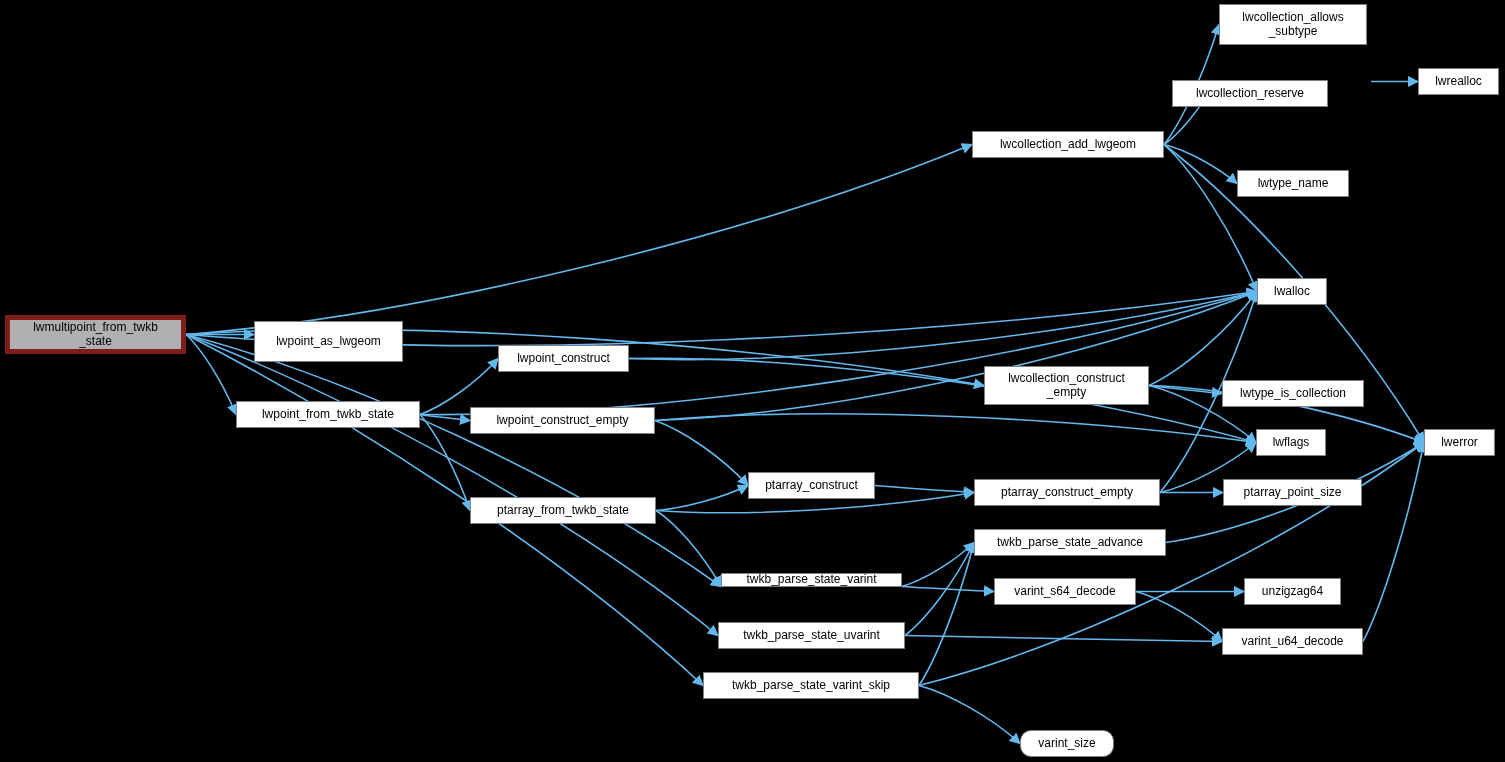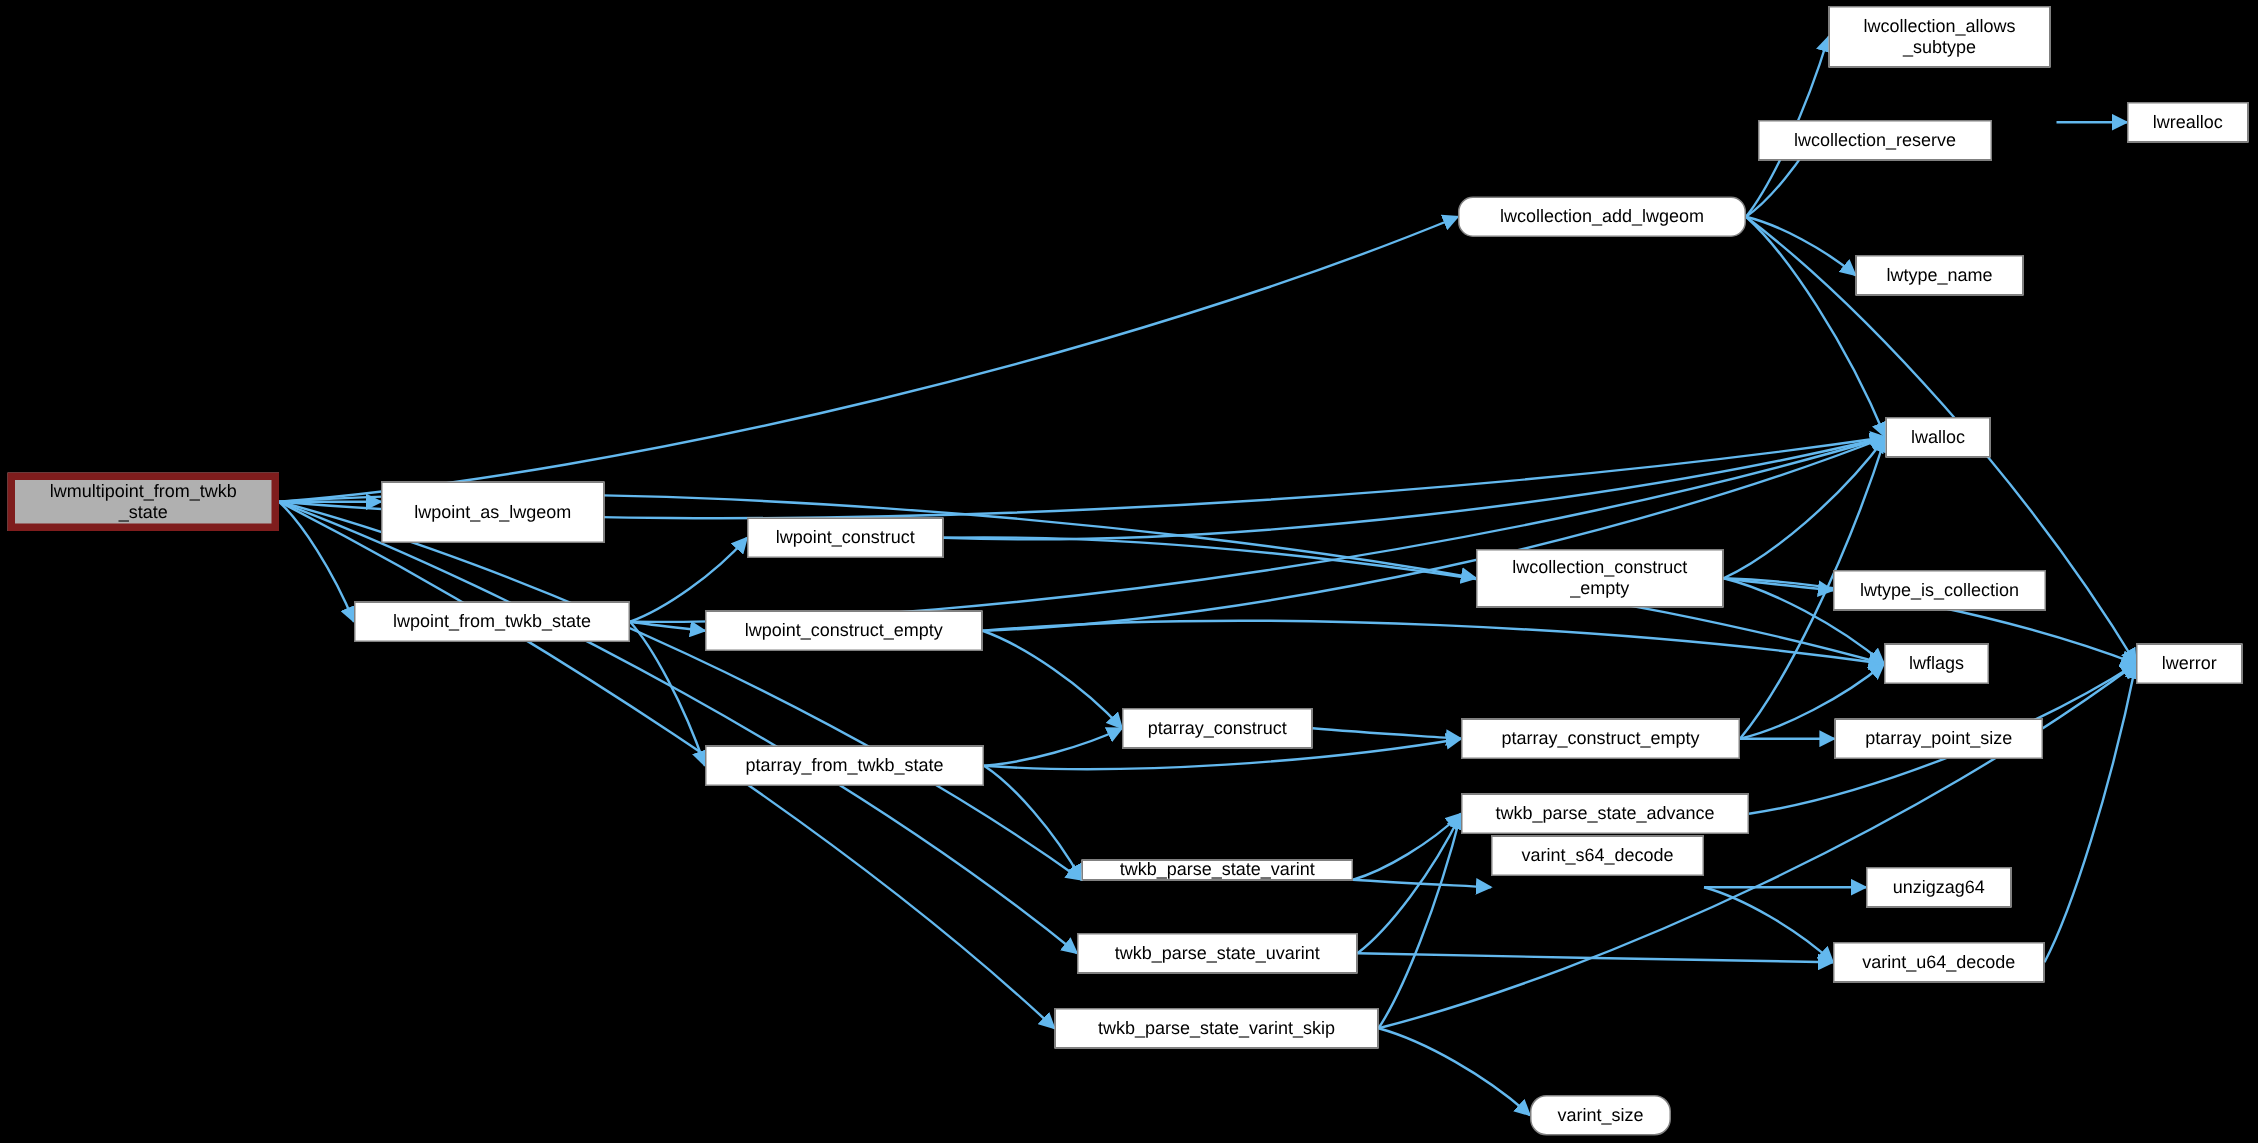--- a/index.html
+++ b/index.html
@@ -104,38 +104,38 @@
         <path d="M 1363 641.5 C 1381.3 606.7347039528368, 1406.92 526.4554495654136, 1424 442.5" fill="none" stroke="#63b8ee" stroke-width="1.6" marker-end="url(#arrow)"></path>
       </g>
   </svg>
   <div id="node-layer">
       <div class="node root" style="left: 5px; top: 315px; width: 181px; height: 39px;"><span class="node-label">lwmultipoint_from_twkb
 _state</span></div>
       <div class="node" style="left: 1219px; top: 4px; width: 148px; height: 41px;"><span class="node-label">lwcollection_allows
 _subtype</span></div>
       <div class="node" style="left: 1172px; top: 68px; width: 156px; height: 27px; margin-top: 12px;"><span class="node-label">lwcollection_reserve</span></div>
       <div class="node" style="left: 1418px; top: 68px; width: 81px; height: 27px;"><span class="node-label">lwrealloc</span></div>
-      <div class="node" style="left: 972px; top: 131px; width: 192px; height: 27px; border-radius: 10px;"><span class="node-label">lwcollection_add_lwgeom</span></div>
+      <div class="node" style="left: 972px; top: 131px; width: 192px; height: 27px;"><span class="node-label">lwcollection_add_lwgeom</span></div>
       <div class="node" style="left: 1237px; top: 170px; width: 112px; height: 27px;"><span class="node-label">lwtype_name</span></div>
       <div class="node" style="left: 1257px; top: 278px; width: 70px; height: 27px;"><span class="node-label">lwalloc</span></div>
       <div class="node" style="left: 254px; top: 321px; width: 149px; height: 41px; text-align: center;"><span class="node-label">lwpoint_as_lwgeom</span></div>
       <div class="node" style="left: 498px; top: 345px; width: 131px; height: 27px;"><span class="node-label">lwpoint_construct</span></div>
       <div class="node" style="left: 984px; top: 366px; width: 165px; height: 39px;"><span class="node-label">lwcollection_construct
 _empty</span></div>
       <div class="node" style="left: 1222px; top: 380px; width: 142px; height: 27px;"><span class="node-label">lwtype_is_collection</span></div>
       <div class="node" style="left: 236px; top: 401px; width: 184px; height: 27px; text-align: right;"><span class="node-label">lwpoint_from_twkb_state</span></div>
       <div class="node" style="left: 470px; top: 407px; width: 185px; height: 27px;"><span class="node-label">lwpoint_construct_empty</span></div>
       <div class="node" style="left: 1256px; top: 429px; width: 70px; height: 27px;"><span class="node-label">lwflags</span></div>
       <div class="node" style="left: 1424px; top: 429px; width: 71px; height: 27px;"><span class="node-label">lwerror</span></div>
       <div class="node" style="left: 748px; top: 472px; width: 127px; height: 27px;"><span class="node-label">ptarray_construct</span></div>
       <div class="node" style="left: 974px; top: 479px; width: 186px; height: 27px;"><span class="node-label">ptarray_construct_empty</span></div>
       <div class="node" style="left: 1223px; top: 479px; width: 139px; height: 27px;"><span class="node-label">ptarray_point_size</span></div>
       <div class="node" style="left: 470px; top: 497px; width: 186px; height: 27px;"><span class="node-label">ptarray_from_twkb_state</span></div>
       <div class="node" style="left: 974px; top: 529px; width: 192px; height: 27px;"><span class="node-label">twkb_parse_state_advance</span></div>
       <div class="node" style="left: 721px; top: 573px; width: 181px; height: 14px;"><span class="node-label">twkb_parse_state_varint</span></div>
-      <div class="node" style="left: 994px; top: 557px; width: 142px; height: 27px;"><span class="node-label">varint_s64_decode</span></div>
+      <div class="node" style="left: 994px; top: 578px; width: 142px; height: 27px;"><span class="node-label">varint_s64_decode</span></div>
       <div class="node" style="left: 1244px; top: 578px; width: 97px; height: 27px;"><span class="node-label">unzigzag64</span></div>
       <div class="node" style="left: 718px; top: 622px; width: 187px; height: 27px;"><span class="node-label">twkb_parse_state_uvarint</span></div>
       <div class="node" style="left: 1222px; top: 628px; width: 141px; height: 27px;"><span class="node-label">varint_u64_decode</span></div>
       <div class="node" style="left: 703px; top: 672px; width: 216px; height: 27px;"><span class="node-label">twkb_parse_state_varint_skip</span></div>
       <div class="node" style="left: 1020px; top: 730px; width: 94px; height: 27px; border-radius: 11px;"><span class="node-label">varint_size</span></div>
     </div>
 </div>
 
 </body></html>

